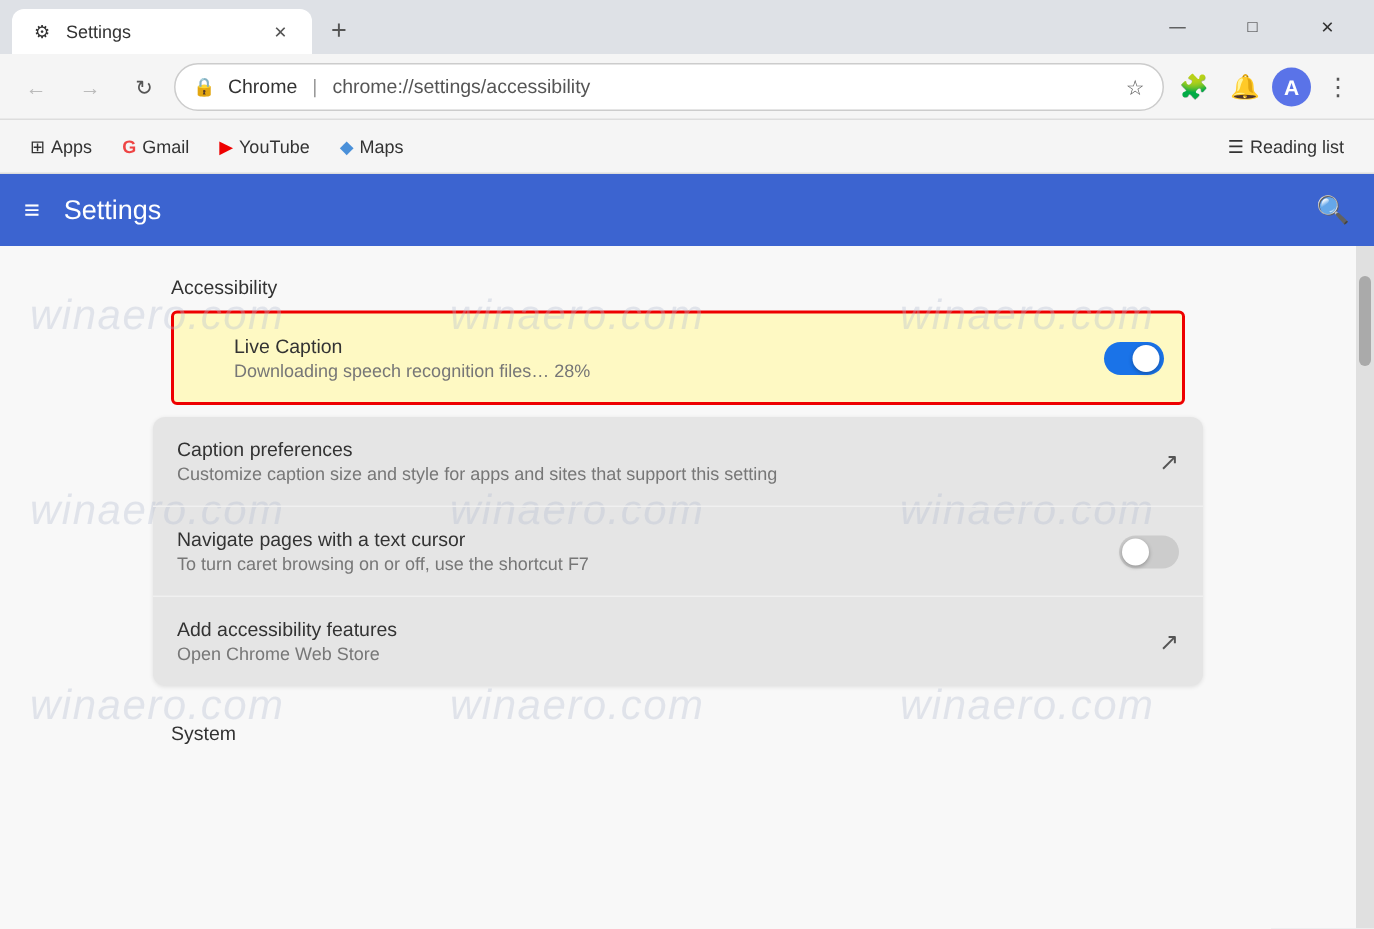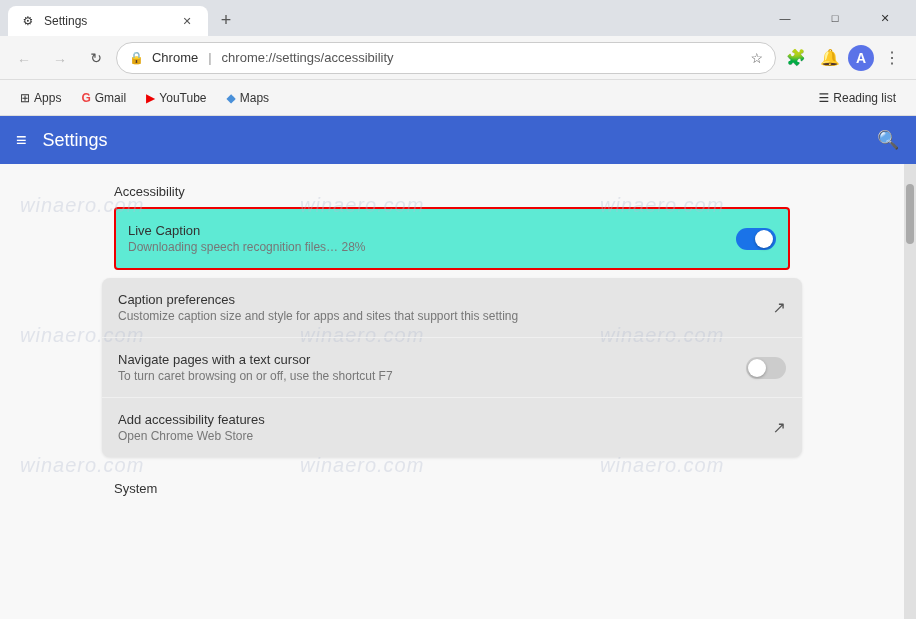--- a/index.html
+++ b/index.html
@@ -261,35 +261,36 @@
       color: #555;
       font-size: 16px;
       cursor: pointer;
     }
 
     
     .highlighted-row {
       border: 2.5px solid #e00;
       border-radius: 4px;
       margin: 4px 12px 8px 12px;
-      background: #5eead4;
+      background: #fef9c3;
+      padding-left: 28px;
     }
     .highlighted-row .settings-row {
       border-bottom: none;
       padding: 14px 12px;
     }
 
     
     .section-gap { height: 16px; }
 
     
     .watermark {
       position: absolute;
       color: rgba(180,190,210,0.35);
-      font-size: 20px;
+      font-size: 28px;
       font-style: italic;
       pointer-events: none;
       user-select: none;
       white-space: nowrap;
       font-weight: 300;
       letter-spacing: 1px;
     }
     .content-area { position: relative; }
 
     

